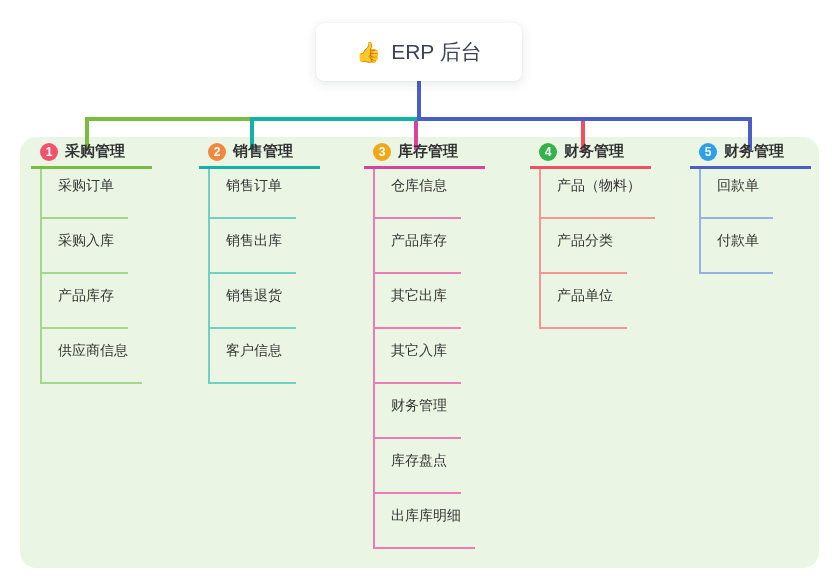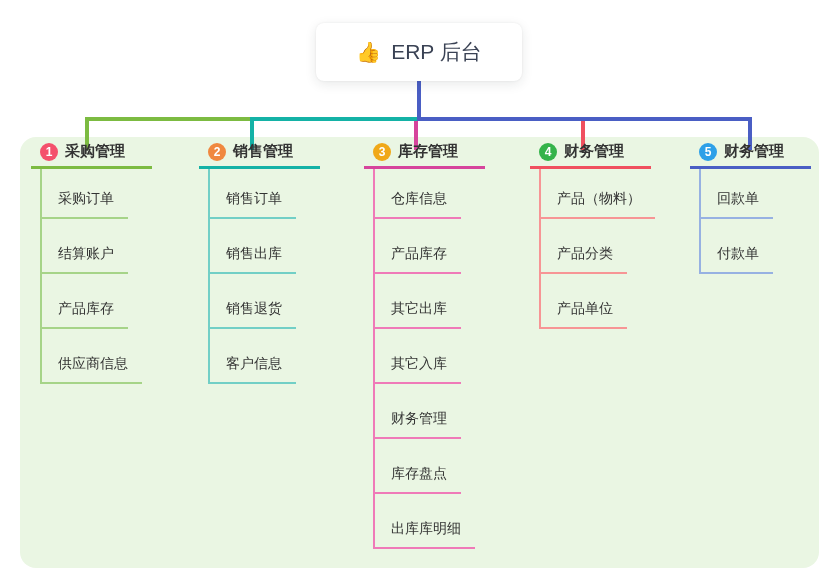--- a/index.html
+++ b/index.html
@@ -21,21 +21,21 @@
   .branch-header { display:flex; align-items:center; gap:7px; height:24px;
                    padding:0 14px 8px 9px; border-bottom:3px solid var(--main);
                    min-width:121px; box-sizing:border-box; width:max-content; }
   .badge { width:18px; height:18px; border-radius:50%; color:#ffffff; font-size:12px;
            font-weight:700; display:flex; align-items:center; justify-content:center;
            flex:0 0 auto; }
   .branch-label { font-size:15px; color:#333333; font-weight:700; white-space:nowrap; }
 
   .branch-children { margin-left:9px; border-left:2px solid var(--child); width:max-content; }
   .child { height:55px; display:flex; align-items:flex-end;
-           padding:0 14px 9px 16px; border-bottom:2px solid var(--child);
+           padding:0 14px 22px 16px; border-bottom:2px solid var(--child);
            width:max-content; box-sizing:border-box; font-size:14px; color:#333333;
            white-space:nowrap; }
   .child:first-child { height:50px; }
 </style>
 </head>
 <body>
 
 <div class="stage" id="stage">
   <div class="group-box"></div>
   <svg class="connectors" id="connectors">
@@ -55,21 +55,21 @@
       <div class="branch" style="left: 31px; --main: #7cbb41; --child: #a6d488;">
     <div class="branch-header">
       <span class="badge" style="background: rgb(244, 81, 108);">1</span>
       <span class="branch-label">采购管理</span>
     </div>
     <div class="branch-children">
           <div class="child">
     <span>采购订单</span>
   </div>
           <div class="child">
-    <span>结算账户</span>
+    <span>采购入库</span>
   </div>
           <div class="child">
     <span>产品库存</span>
   </div>
           <div class="child">
     <span>供应商信息</span>
   </div>
         </div>
   </div>
       <div class="branch" style="left: 199px; --main: #14b2a6; --child: #72cfc6;">

